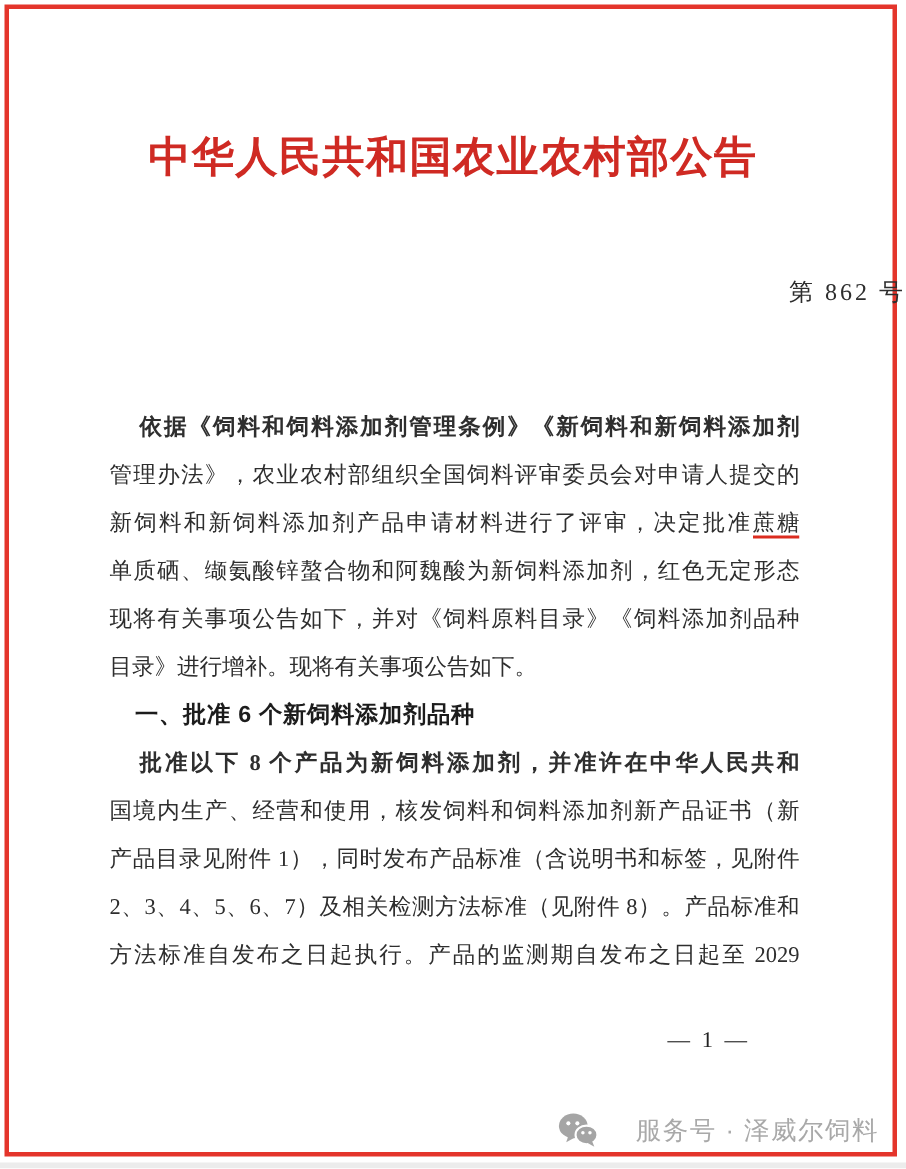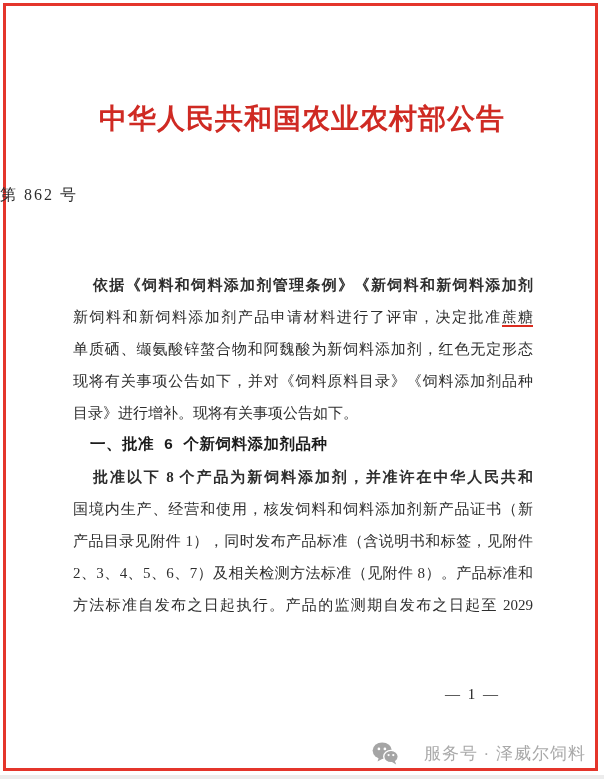--- a/index.html
+++ b/index.html
@@ -29,31 +29,31 @@
     pointer-events: none;
   }
   .bottom-shade {
     position: absolute;
     left: 0; right: 0; bottom: 0; height: 4px;
     background: #ececec;
   }
   .title {
     position: absolute;
     top: 86px; left: 0; right: 0;
-    margin: 14px;
+    margin: 0;
     text-align: center;
     font-size: 28px;
     font-weight: bold;
     letter-spacing: 1px;
     color: var(--title-red, #cf2a23);
   }
   .docno {
     position: absolute;
     top: 185px; left: 0; right: 0;
-    text-align: left;
+    text-align: right;
     font-size: 16px;
     letter-spacing: 2px;
     color: var(--body-text, #2e2e2e);
   }
   .bodytext {
     position: absolute;
     left: 73px; top: 270px;
     width: 460px;
     font-size: 15px;
     color: var(--body-text, #2e2e2e);
@@ -64,21 +64,21 @@
     text-align: justify;
     text-align-last: justify;
     overflow: hidden;
   }
   .line.short { text-align-last: left; }
   .line.indent { text-indent: 20px; font-weight: bold; }
   .heading {
     height: 32px;
     line-height: 30px;
     text-indent: 17px;
-    font-family: Liberation Mono, monospace;
+    font-family: Liberation Sans, sans-serif;
     font-weight: bold;
     font-size: 15.5px;
     color: #1c1c1c;
     letter-spacing: 0.5px;
   }
   .ul {
     border-bottom: 2.5px solid var(--underline-red, #db2c1f);
     padding-bottom: 0;
   }
   .pagenum {
@@ -109,20 +109,21 @@
 
 <div class="page">
   <div class="frame"></div>
 
   <h1 class="title">中华人民共和国农业农村部公告</h1>
 
   <div class="docno">第 862 号</div>
 
   <div class="bodytext">
     <div class="line indent"><span>依据《饲料和饲料添加剂管理条例》《新饲料和新饲料添加剂</span></div>
+    <div class="line"><span>管理办法》，农业农村部组织全国饲料评审委员会对申请人提交的</span></div>
     <div class="line"><span>新饲料和新饲料添加剂产品申请材料进行了评审，决定批准</span><span class="ul">蔗糖</span></div>
     <div class="line"><span>单质硒、缬氨酸锌螯合物和阿魏酸为新饲料添加剂，红色无定形态</span></div>
     <div class="line"><span>现将有关事项公告如下，并对《饲料原料目录》《饲料添加剂品种</span></div>
     <div class="line short"><span>目录》进行增补。现将有关事项公告如下。</span></div>
 
     <div class="heading">一、批准 6 个新饲料添加剂品种</div>
 
     <div class="line indent"><span>批准以下 8 个产品为新饲料添加剂，并准许在中华人民共和</span></div>
     <div class="line"><span>国境内生产、经营和使用，核发饲料和饲料添加剂新产品证书（新</span></div>
     <div class="line"><span>产品目录见附件 1），同时发布产品标准（含说明书和标签，见附件</span></div>

